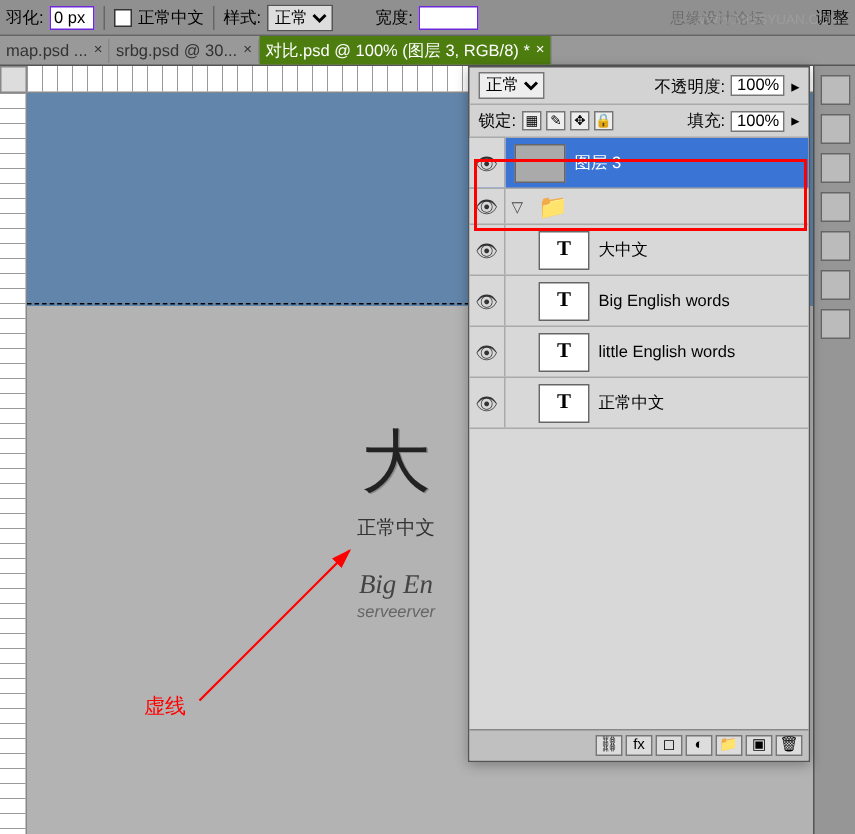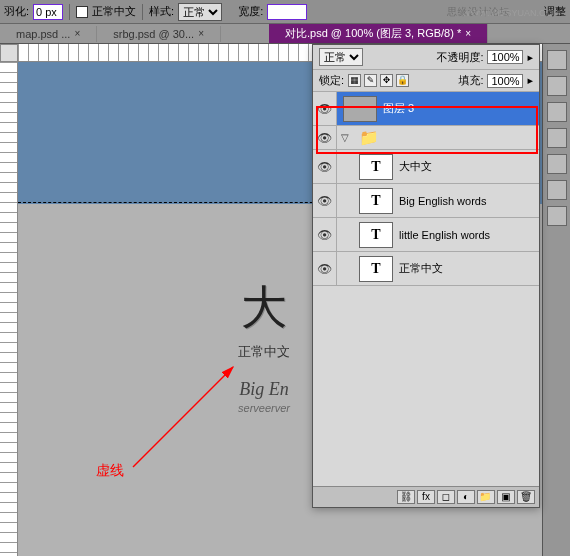--- a/index.html
+++ b/index.html
@@ -8,22 +8,22 @@
 .toolbar { background: #909090; height: 24px; display: flex; align-items: center; font-size: 11px; color: #000; padding: 0 4px; gap: 4px; border-bottom: 1px solid #666; }
 .toolbar .sep { width: 1px; height: 16px; background: #666; margin: 0 2px; }
 .toolbar input[type="text"] { width: 30px; height: 16px; font-size: 11px; border: 1px solid #6d28d9; background: #fff; padding: 0 2px; }
 .toolbar .check { width: 12px; height: 12px; border: 1px solid #333; background: #fff; }
 .toolbar select { font-size: 11px; height: 18px; border: 1px solid #555; background: #ddd; }
 
 .watermark { position: absolute; top: 5px; right: 60px; font-size: 10px; color: rgba(0,0,0,0.25); letter-spacing: 0.5px; }
 .watermark2 { position: absolute; top: 8px; right: 10px; font-size: 9px; color: rgba(180,180,180,0.35); }
 
 .tabbar { background: #999; height: 20px; display: flex; align-items: center; font-size: 11px; border-bottom: 1px solid #555; }
-.tab { padding: 2px 16px; display: flex; align-items: center; gap: 4px; border-right: 1px solid #888; color: #333; }
-.tab.active { background: #701a75; color: #fff; margin-left: 48px; }
+.tab { padding: 2px 4px; display: flex; align-items: center; gap: 4px; border-right: 1px solid #888; color: #333; }
+.tab.active { background: #4d7c0f; color: #fff; }
 .tab .close { font-size: 10px; cursor: pointer; }
 
 .ruler-h { background: #fff; height: 18px; border-bottom: 1px solid #888; position: relative; margin-left: 18px; }
 .ruler-h::before { content:""; position:absolute; inset:0; background: repeating-linear-gradient(to right, #999 0, #999 1px, transparent 1px, transparent 10px); }
 .ruler-v { background: #fff; width: 18px; position: absolute; left:0; top:62px; bottom:0; border-right: 1px solid #888; }
 .ruler-v::before { content:""; position:absolute; inset:0; background: repeating-linear-gradient(to bottom, #999 0, #999 1px, transparent 1px, transparent 10px); }
 
 .canvas-area { position: absolute; left: 18px; top: 62px; right: 0; bottom: 0; background: #b3b3b3; overflow: hidden; }
 .canvas-sky { position:absolute; left:0; top:0; right:0; height: 142px; background: #6286ab; }
 .selection { position:absolute; left:0; top:140px; width: 320px; height: 2px; border-top: 1px dashed #000; }
@@ -84,21 +84,21 @@
 
 <div class="toolbar">
   <span>羽化:</span>
   <input type="text" value="0 px" style="">
   <span class="sep"></span>
   <span class="check"></span>
   <span>正常中文</span>
   <span class="sep"></span>
   <span>样式:</span>
   <select><option>正常</option></select>
-  <span style="margin-left:12px">宽度:</span>
+  <span style="margin-left:24px">宽度:</span>
   <input type="text" style="width: 40px;">
   <span style="margin-left:auto">调整</span>
 </div>
 <div class="watermark">思缘设计论坛</div>
 <div class="watermark2">WWW.MISSYUAN.COM</div>
 
 <div class="tabbar">
   <div class="tab">
     <span>map.psd ...</span>
     <span class="close">×</span>

